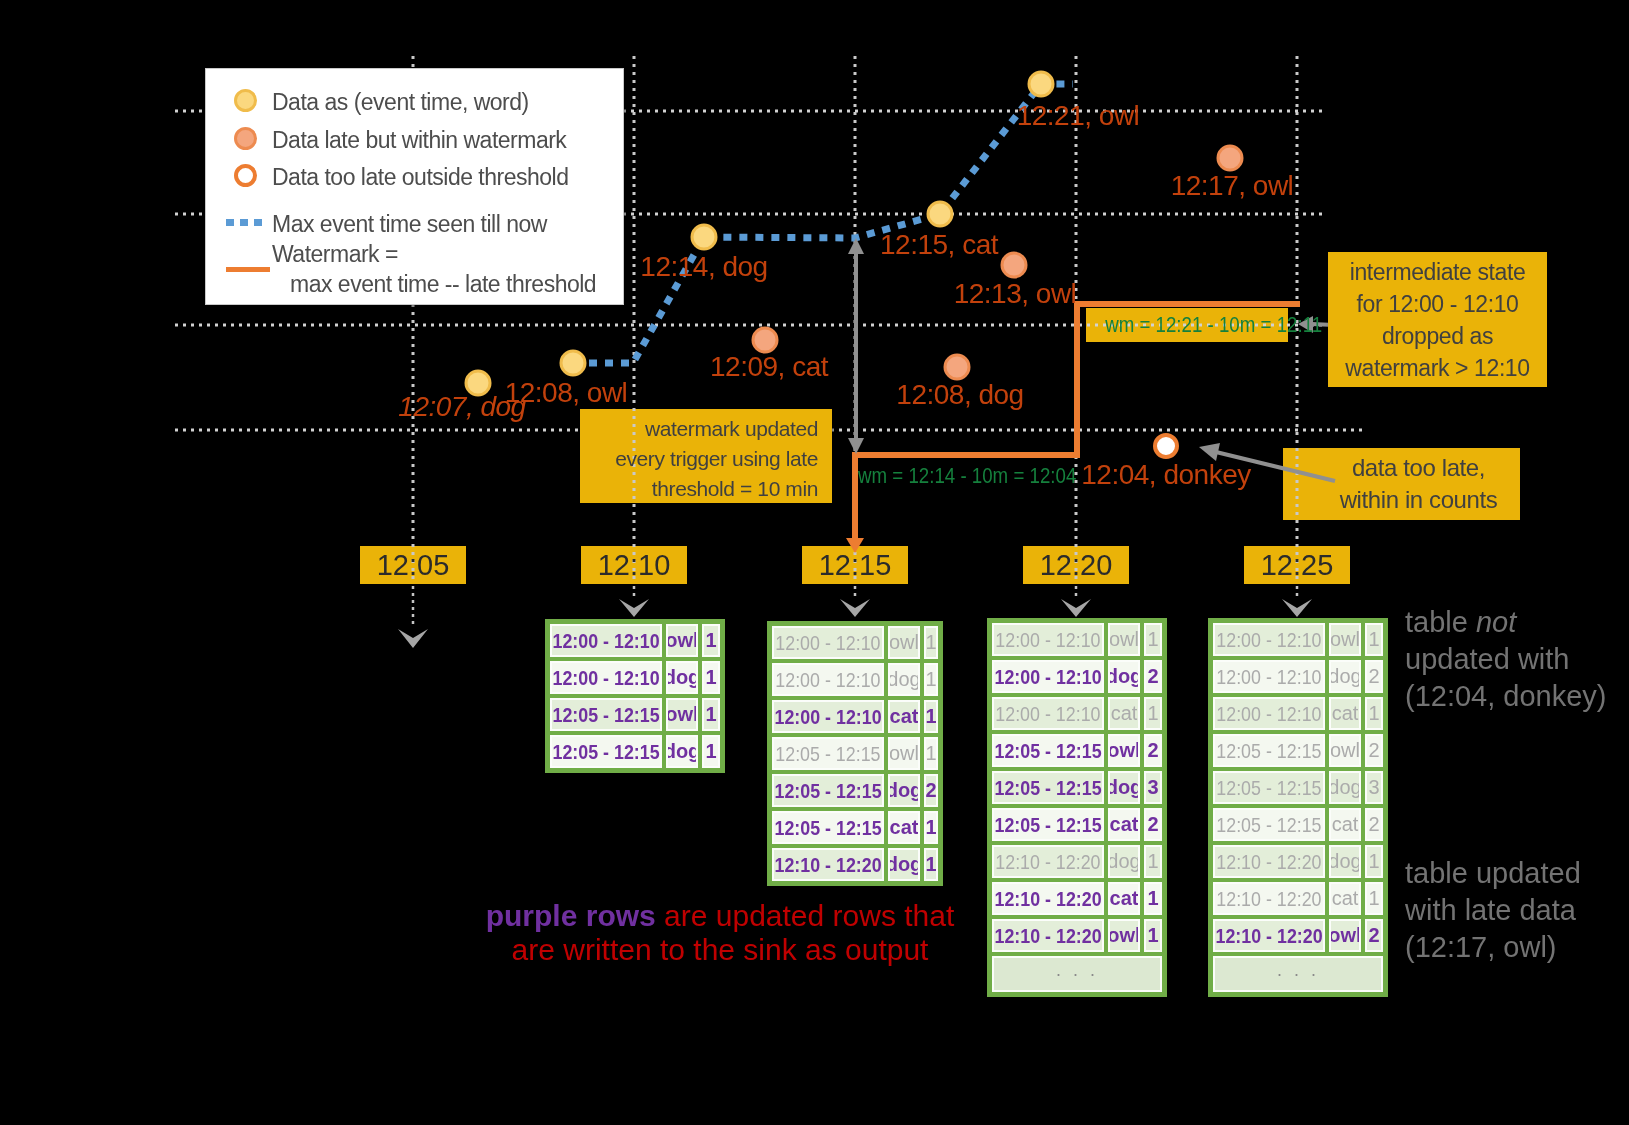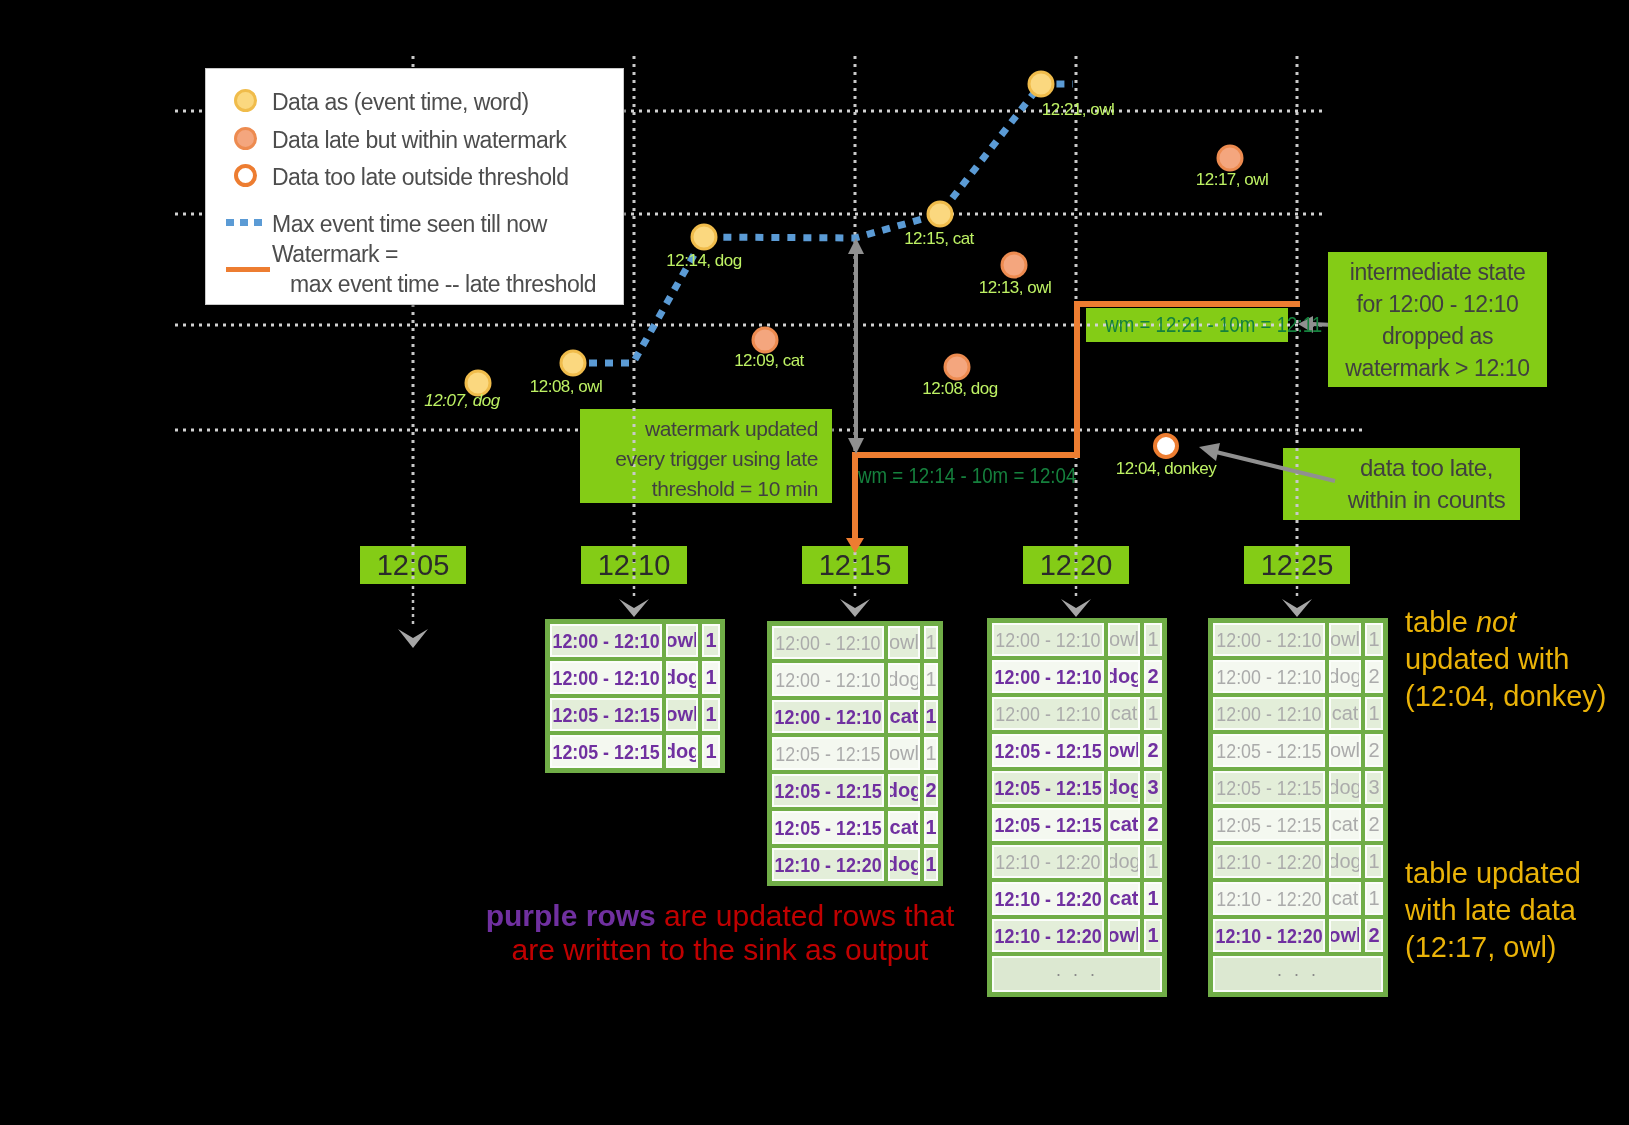--- a/index.html
+++ b/index.html
@@ -1,27 +1,27 @@
 <!DOCTYPE html>
 <html><head>
 <meta charset="utf-8">
 <style>
   html,body{margin:0;padding:0;background:#000;}
   #canvas{position:relative;width:1629px;height:1125px;background:#000;overflow:hidden;
           font-family:"Liberation Sans",sans-serif;}
   .abs{position:absolute;}
   svg{position:absolute;left:0;top:0;}
   
-  .wbox{position:absolute;background:#84cc16;box-shadow:2px 2px 4px rgba(0,0,0,.5);}
+  .wbox{position:absolute;background:#eab308;box-shadow:2px 2px 4px rgba(0,0,0,.5);}
   
   .ticktext{position:absolute;width:106px;height:38px;line-height:38px;text-align:center;
             font-size:29px;color:#2b2b2b;z-index:5;}
   
   .ptlabel{position:absolute;transform:translateX(-50%);white-space:nowrap;
-           font-size:17px;letter-spacing:-0.5px;color:#bef264;z-index:5;}
+           font-size:28px;letter-spacing:-0.5px;color:#c2410c;z-index:5;}
   
   #legend{left:205px;top:68px;width:417px;height:235px;background:#fff;
           border:1px solid #c9c9c9;box-shadow:3px 3px 5px rgba(0,0,0,.45);z-index:5;}
   .leg-dot{position:absolute;width:23px;height:23px;border-radius:50%;box-sizing:border-box;}
   .leg-text{position:absolute;font-size:23px;letter-spacing:-0.5px;color:#4d4d4d;white-space:nowrap;}
   
   .callout-text{position:absolute;color:#404040;z-index:5;}
   
   .wmtext{position:absolute;color:#15803d;font-size:22px;white-space:nowrap;z-index:5;}
   .squish{display:inline-block;transform:scaleX(.85);transform-origin:left center;}
@@ -39,21 +39,21 @@
   .tc .sq{display:inline-block;transform:scaleX(.85);transform-origin:center;}
   .upd{color:#7030A0;font-weight:700;}
   .old{color:#ABABAB;font-weight:400;}
   .tellip{height:36px;flex:0 0 36px;box-sizing:border-box;border:2px solid #fbfdfa;
           background:#DCE8D1;color:#8a8a8a;display:flex;align-items:center;
           justify-content:center;font-size:18px;letter-spacing:3px;}
   
   #purple-note{left:420px;top:899px;width:600px;text-align:center;font-size:30px;
                line-height:34px;color:#C00000;z-index:5;}
   #purple-note .pp{color:#7030A0;font-weight:700;}
-  .rednote{position:absolute;left:1405px;color:#eab308;font-size:29px;line-height:37px;
+  .rednote{position:absolute;left:1405px;color:#737373;font-size:29px;line-height:37px;
            white-space:nowrap;z-index:5;}
 </style>
 </head>
 <body>
 
 <div id="canvas">
 
   <div class="wbox" style="left:1086px;top:308px;width:202px;height:34px;z-index:1;box-shadow:none;"></div>
 
   <svg width="1629" height="1125" style="z-index:2">
@@ -171,21 +171,21 @@
     <div>threshold = 10 min</div>
   </div>
   <div class="wbox" style="left:1328px;top:252px;width:219px;height:135px;z-index:5;">
     <div class="callout-text" style="left:0;top:4px;width:219px;text-align:center;font-size:23px;line-height:32px;letter-spacing:-0.4px;position:relative;">
       <div>intermediate state</div>
       <div>for 12:00 - 12:10</div>
       <div>dropped as</div>
       <div>watermark &gt; 12:10</div>
     </div>
   </div>
-  <div class="callout-text" style="left:1283px;top:452px;width:271px;text-align:center;font-size:24px;line-height:32px;letter-spacing:-0.4px;padding-left:8px;">
+  <div class="callout-text" style="left:1283px;top:452px;width:271px;text-align:center;font-size:24px;line-height:32px;letter-spacing:-0.4px;">
     <div>data too late,</div>
     <div>within in counts</div>
   </div>
 
   <div class="wtable" style="left:545px;top:619px;width:180px;">
       <div class="trow odd">
         <div class="tc win upd">
           <span class="sq">12:00 - 12:10</span>
         </div>
         <div class="tc word upd">

